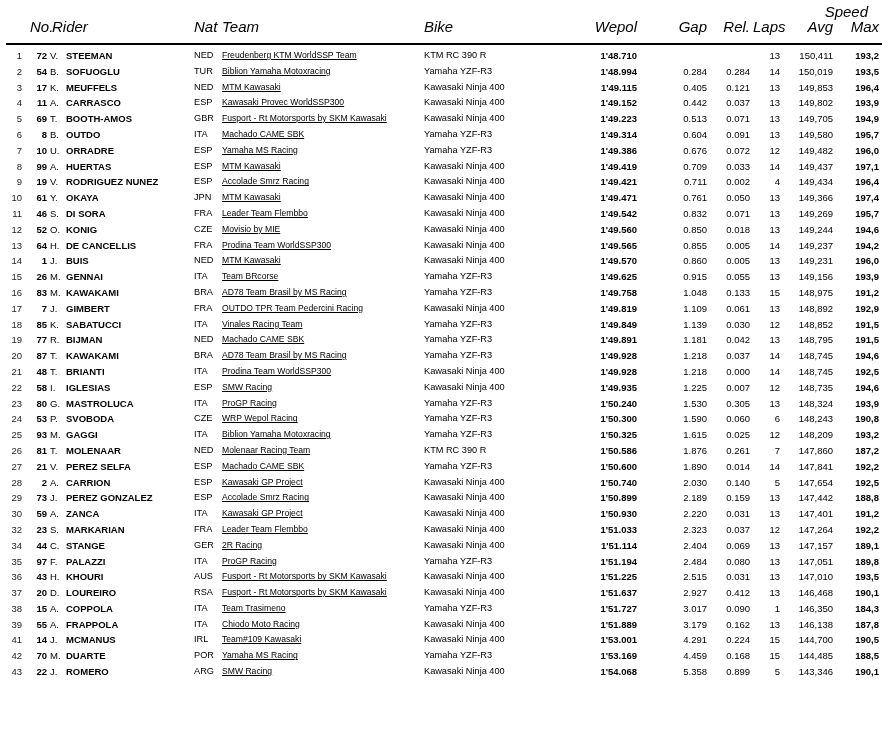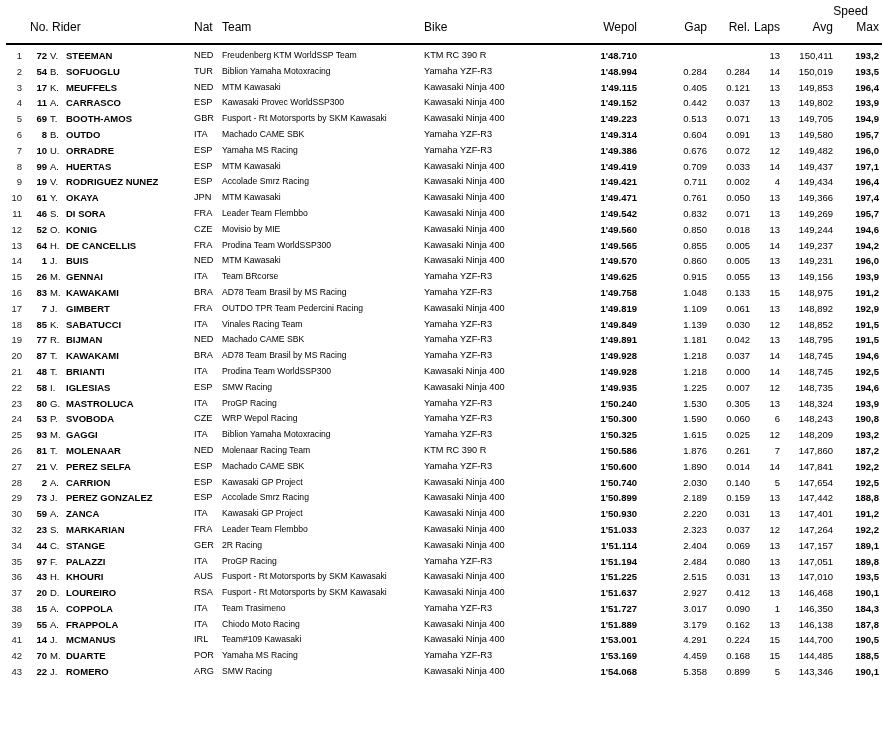--- a/index.html
+++ b/index.html
@@ -32,24 +32,25 @@
   col.c-bike  { width: 130px; }
   col.c-time  { width: 86px; }
   col.c-gap   { width: 70px; }
   col.c-rel   { width: 43px; }
   col.c-laps  { width: 30px; }
   col.c-avg   { width: 53px; }
   col.c-max   { width: 46px; }
 
   thead th {
     font-weight: normal;
-    font-size: 12px;
+    font-size: 15px;
     padding: 0;
     vertical-align: bottom;
     white-space: nowrap;
+    font-style: italic;
   }
   thead tr.speed-row th {
     height: 13px;
     line-height: 13px;
   }
   thead tr.speed-row th.speed-label {
     text-align: right;
     padding-right: 14px;
   }
   thead tr.cols th {
@@ -72,21 +73,21 @@
     overflow: hidden;
     vertical-align: middle;
   }
   tbody tr:first-child td { padding-top: 3px; }
   td.r { text-align: right; }
   td.b { font-weight: bold; }
   td.pos  { padding-right: 8px; color: #222; }
   td.no   { padding-right: 3px; }
   td.init { padding-left: 0; }
   td.nat  { font-size: 9.2px; }
-  td.team { font-size: 8.6px; }
+  td.team { font-size: 8.6px; text-decoration: underline; }
   td.bike { font-size: 9.2px; }
   td.time { padding-right: 3px; }
   td.gap, td.rel, td.laps, td.avg, td.max { padding-right: 3px; }
 </style>
 </head>
 <body>
 
 <div class="sheet">
   <table class="results">
     <colgroup>

